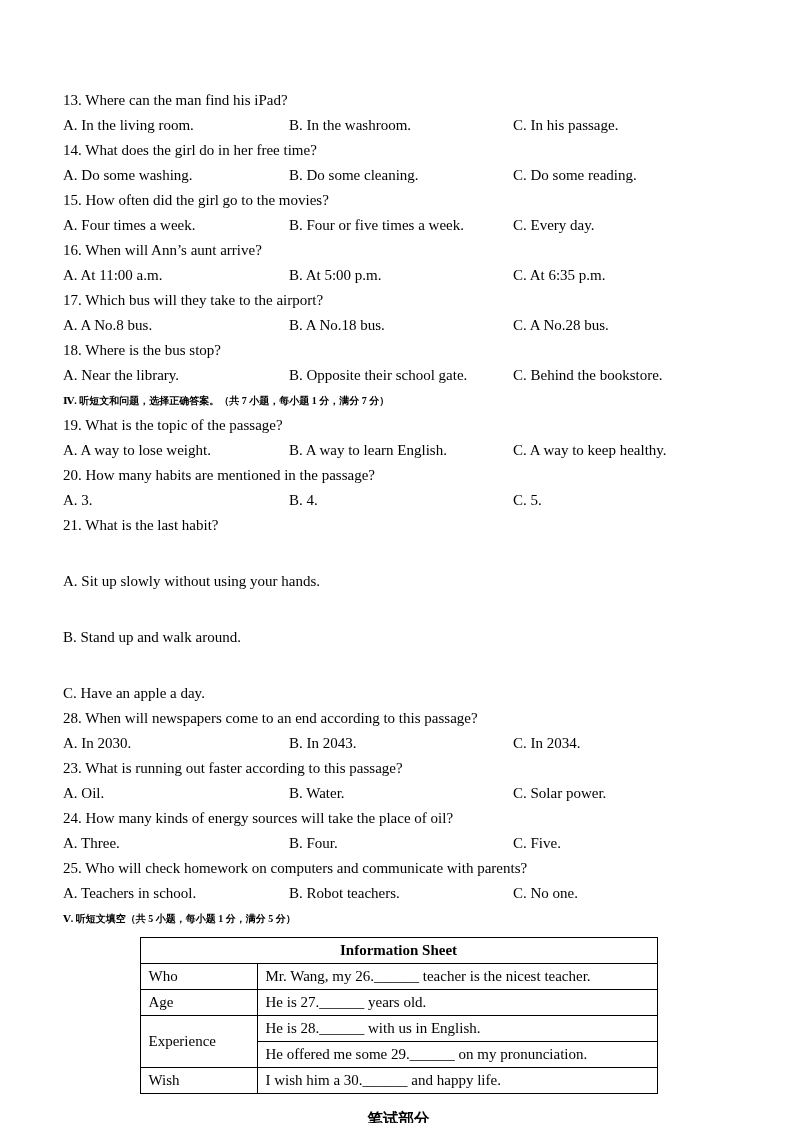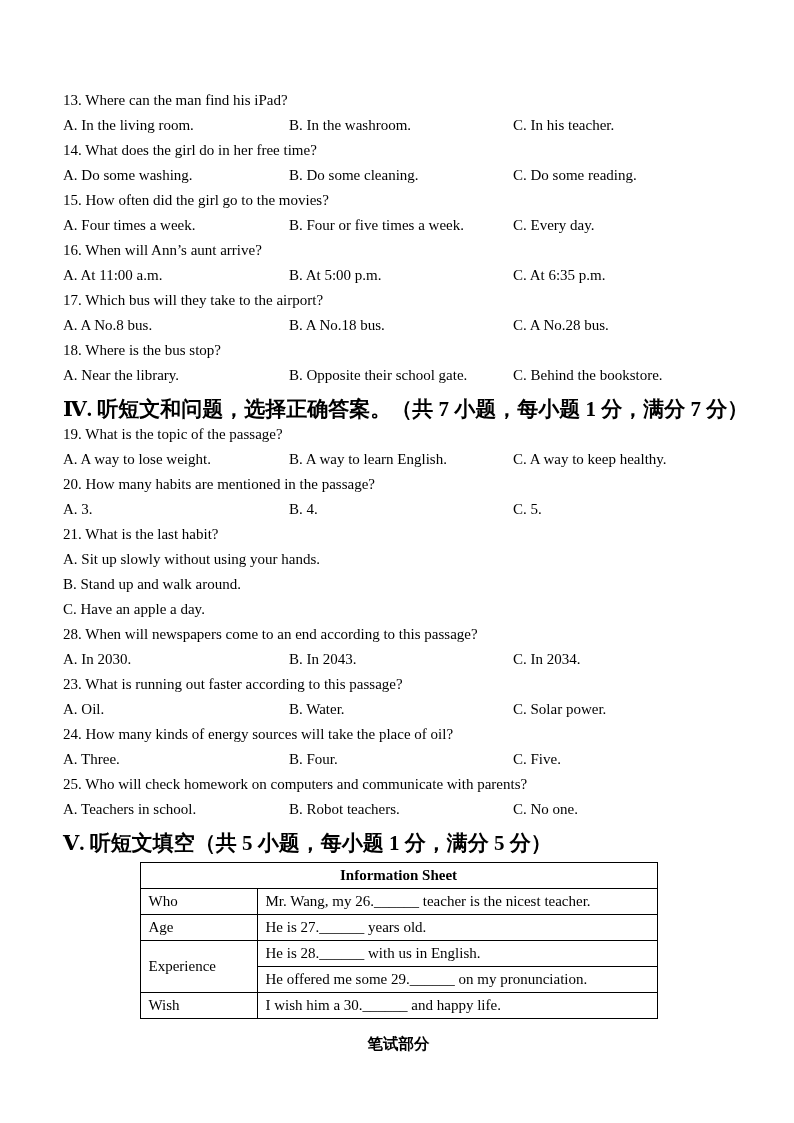--- a/index.html
+++ b/index.html
@@ -22,26 +22,25 @@
   }
   .q-text { white-space: nowrap; }
   .opts {
     display: grid;
     grid-template-columns: 226px 224px auto;
     white-space: nowrap;
   }
   .opts.stacked {
     display: block;
   }
-  .opts.stacked .opt { display: block; }
+  .opts.stacked .opt { display: block; margin-top: 31px; }
   .section-header {
     font-weight: bold;
-    font-size: 21px;
+    font-size: 10px;
     white-space: nowrap;
-    margin-top: 9px;
   }
   .info-table {
     width: 518px;
     margin: 6px auto 0 auto;
     border-collapse: collapse;
     font-size: 15px;
   }
   .info-table th, .info-table td {
     border: 1px solid #000000;
     height: 26px;
@@ -68,21 +67,21 @@
 </head>
 <body>
 
 <div class="page">
 
   <div class="q">
     <div class="q-text">13. Where can the man find his iPad?</div>
     <div class="opts">
       <span class="opt">A. In the living room.</span>
       <span class="opt">B. In the washroom.</span>
-      <span class="opt">C. In his teacher.</span>
+      <span class="opt">C. In his passage.</span>
     </div>
   </div>
 
   <div class="q">
     <div class="q-text">14. What does the girl do in her free time?</div>
     <div class="opts">
       <span class="opt">A. Do some washing.</span>
       <span class="opt">B. Do some cleaning.</span>
       <span class="opt">C. Do some reading.</span>
     </div>

